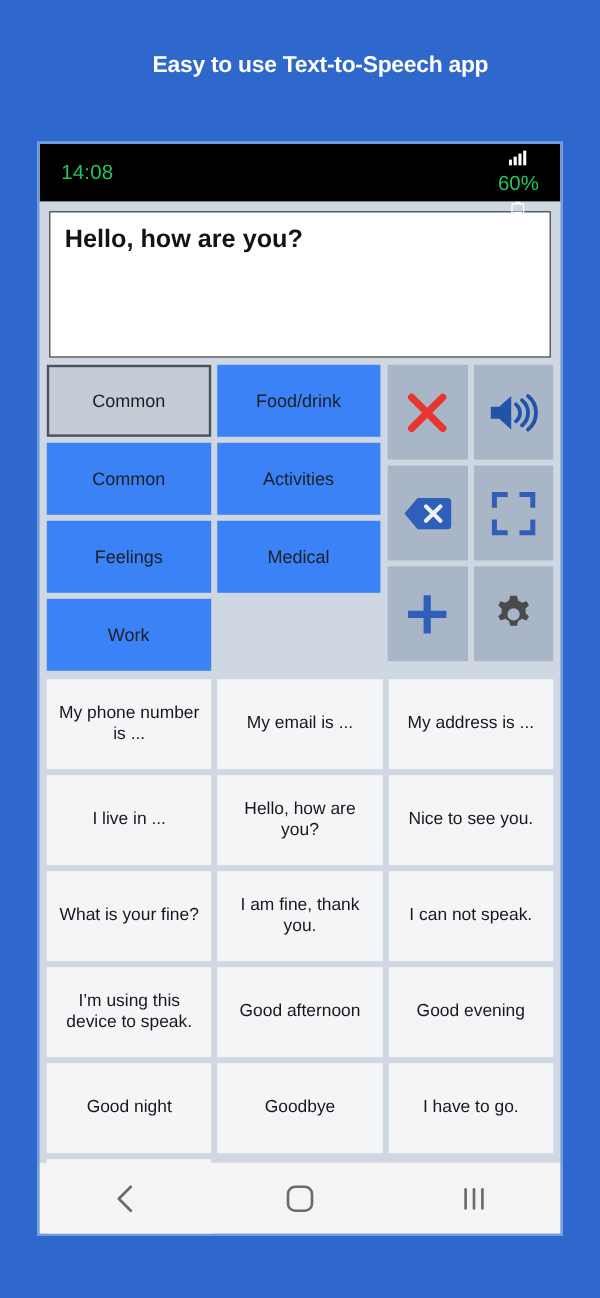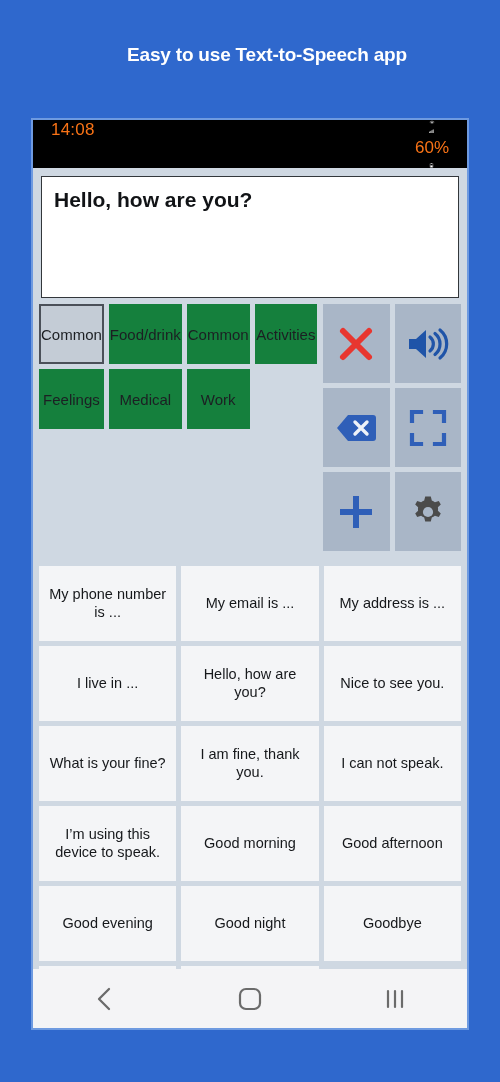--- a/index.html
+++ b/index.html
@@ -27,23 +27,23 @@
     width: 438px; height: 912px;
     border: 2px solid #6e9ae0;
     background: #cfd8e2;
     overflow: hidden;
   }
 
   
   .statusbar {
     height: 48px; width: 100%;
     background: #000000;
-    display: flex; 
+    display: flex; align-items: center;
     padding: 0 18px;
-    color: #f97316;
+    color: #22c55e;
   }
   .status-time { font-size: 17px; letter-spacing: 0.2px; }
   .status-right {
     margin-left: auto;
     display: flex; align-items: center; gap: 5px; flex-direction: column;
   }
   .status-pct { font-size: 17px; }
   .ico-wifi, .ico-signal, .ico-batt { display: block; }
 
   
@@ -64,26 +64,26 @@
 
   
   .mid {
     display: flex;
     padding: 6px 6px 0 6px;
     gap: 6px;
   }
   .cats {
     flex: 0 0 278px;
     display: grid;
-    grid-template-columns: 1fr 1fr 1fr 1fr;
+    grid-template-columns: 1fr 1fr;
     grid-template-rows: repeat(4, 60px);
     gap: 5px;
   }
   .cat {
-    background: #15803d;
+    background: #3b82f6;
     display: flex; align-items: center; justify-content: center;
     font-size: 15px;
     color: #1c1f23;
     border: 1px solid transparent;
     text-align: center;
   }
   .cat.selected { border: 2px solid #4b5059; background: #c4ccd6; }
 
   .actions {
     flex: 1;
@@ -229,21 +229,20 @@
       <div class="phrase">My phone number is ...</div>
       <div class="phrase">My email is ...</div>
       <div class="phrase">My address is ...</div>
       <div class="phrase">I live in ...</div>
       <div class="phrase">Hello, how are you?</div>
       <div class="phrase">Nice to see you.</div>
       <div class="phrase">What is your fine?</div>
       <div class="phrase">I am fine, thank you.</div>
       <div class="phrase">I can not speak.</div>
       <div class="phrase">I’m using this device to speak.</div>
-      <div class="phrase">Good morning</div>
       <div class="phrase">Good afternoon</div>
       <div class="phrase">Good evening</div>
       <div class="phrase">Good night</div>
       <div class="phrase">Goodbye</div>
       <div class="phrase">I have to go.</div>
       <div class="phrase">Talk to you soon.</div>
     </div>
 
     <div class="navbar">
       <div class="navbtn">

